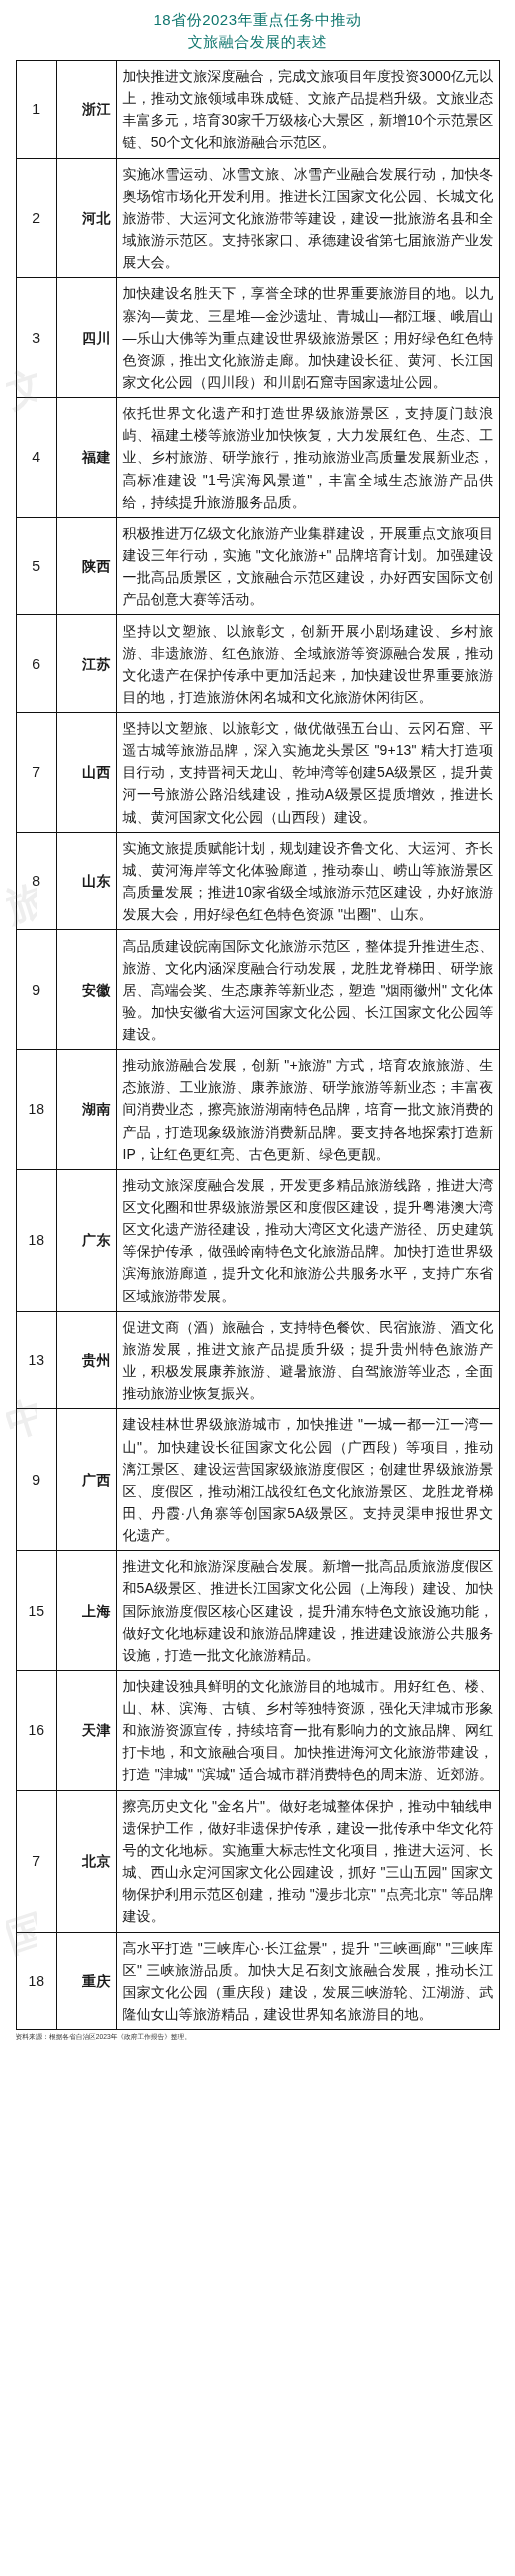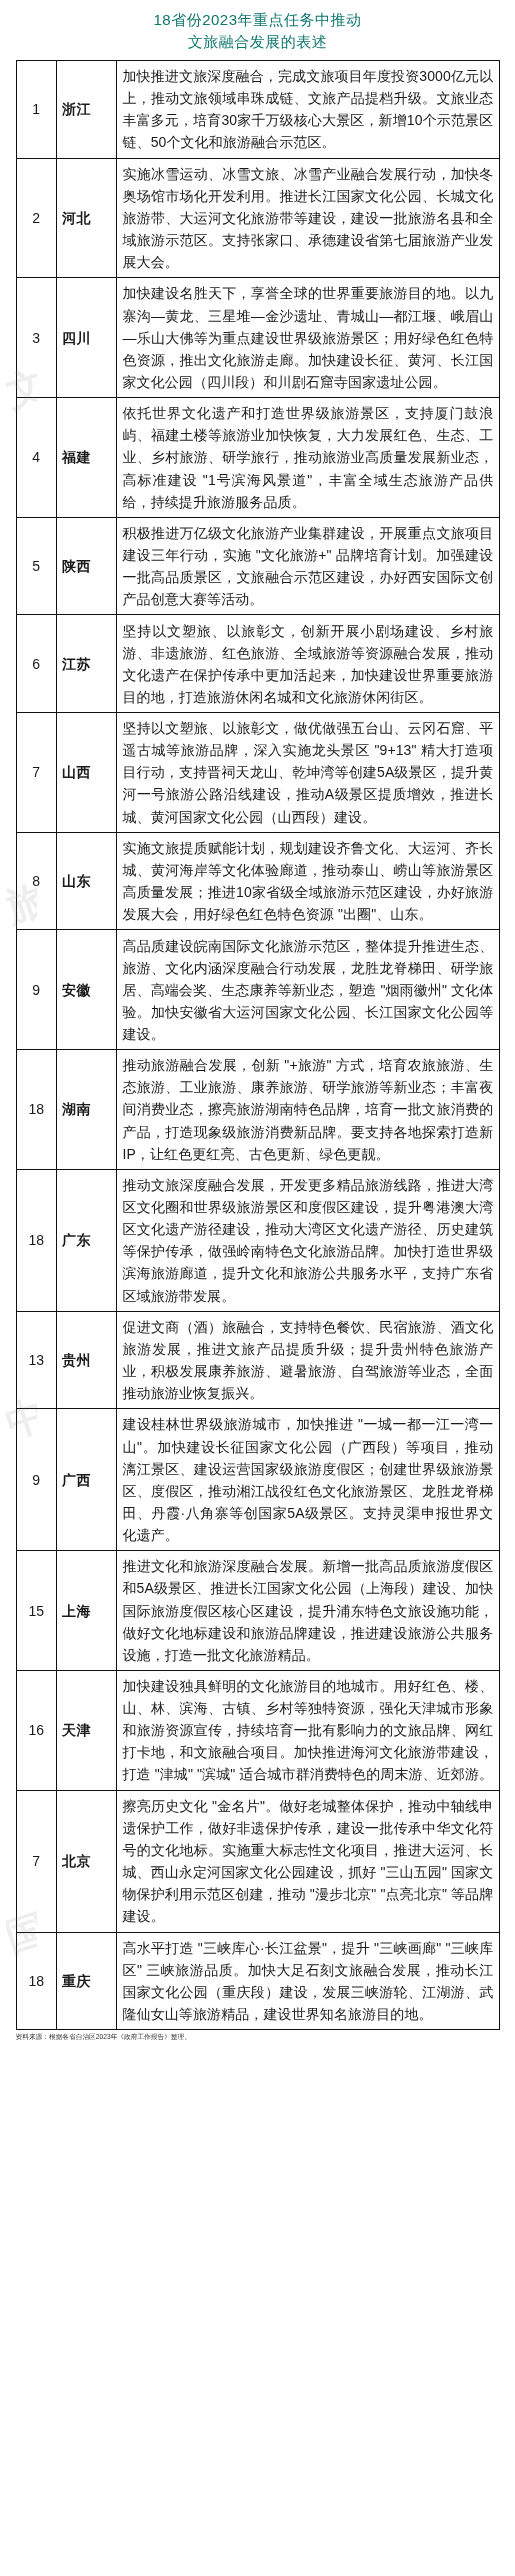--- a/index.html
+++ b/index.html
@@ -44,21 +44,21 @@
     font-size: 14px;
     line-height: 1.58;
   }
   td.col-idx {
     width: 29px;
     text-align: center;
     font-size: 9.8px;
   }
   td.col-prov {
     width: 49px;
-    text-align: left;
+    text-align: right;
     font-size: 10.3px;
     font-weight: bold;
     letter-spacing: 0.5px;
   }
   td.col-text {
     text-align: justify;
     text-justify: inter-ideograph;
     padding: 5.2px 6.2px;
     letter-spacing: 0.1px;
   }

